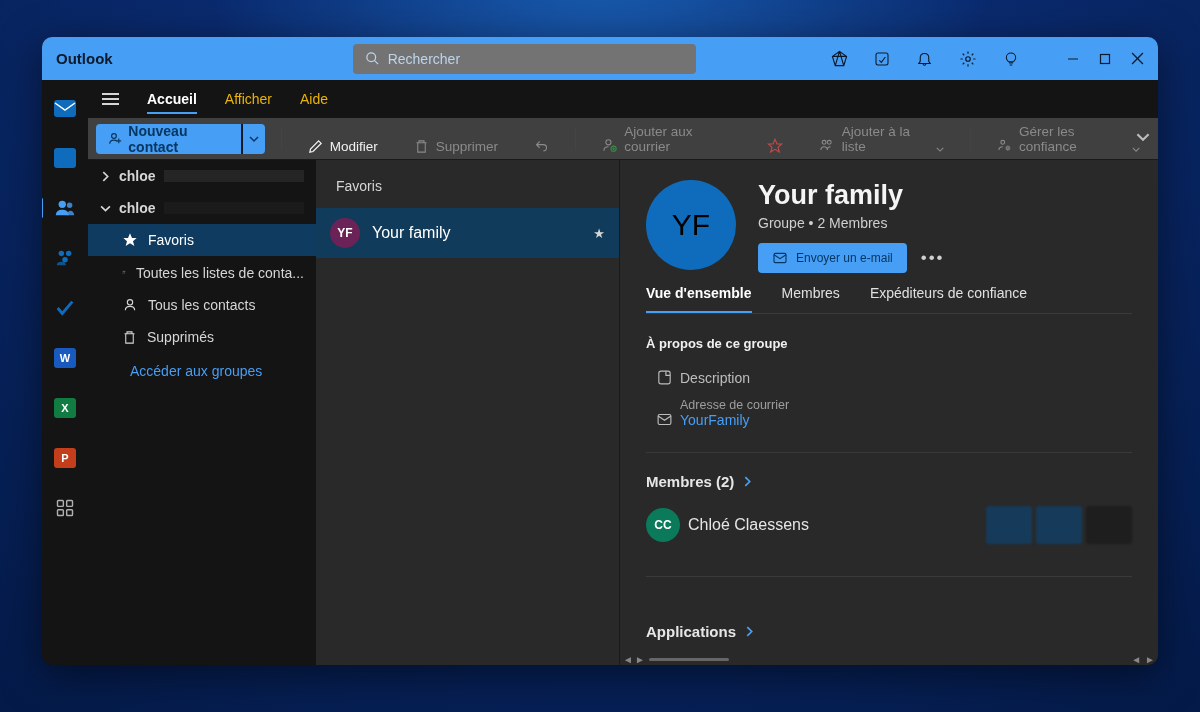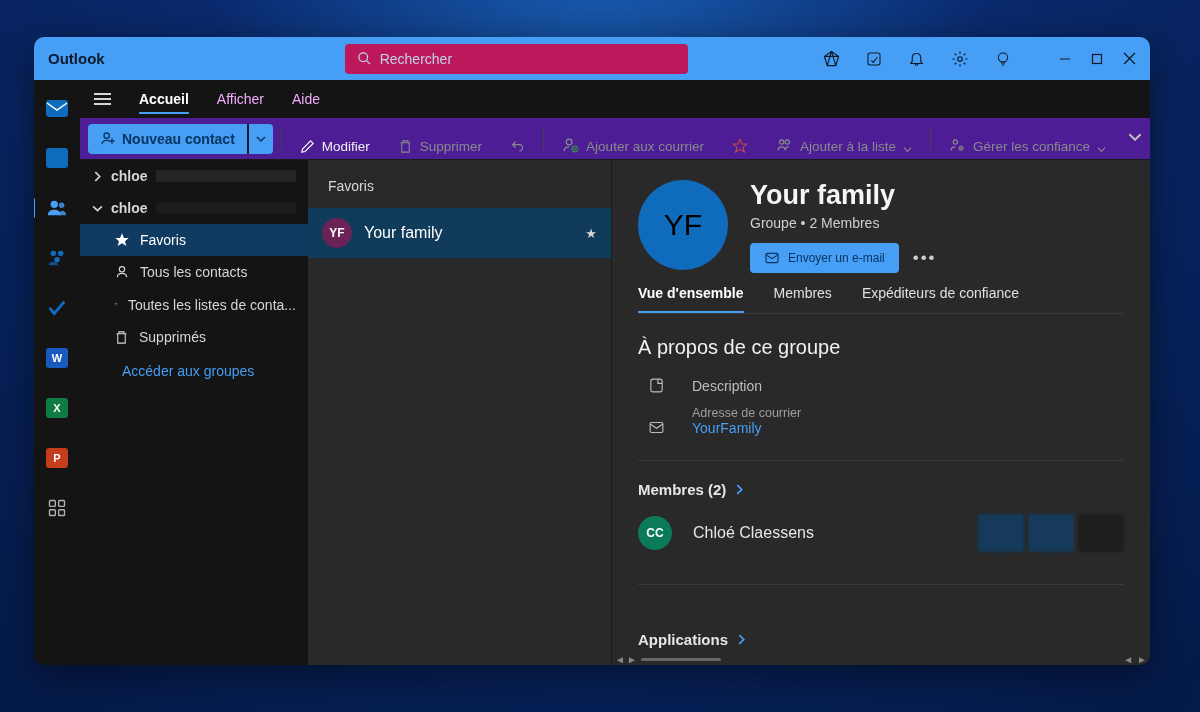--- a/index.html
+++ b/index.html
@@ -1,38 +1,38 @@
 <!DOCTYPE html>
 <html><head>
 <meta charset="utf-8">
 <style>
 *{box-sizing:border-box;margin:0;padding:0;font-family:'Segoe UI',sans-serif;-webkit-font-smoothing:antialiased}
 body{background:radial-gradient(circle at 50% -10%,#1a5fb4 0%,#0a2a6e 40%,#041a48 100%);width:1200px;height:712px;overflow:hidden;position:relative}
-.window{position:absolute;left:34px;top:37px;width:1116px;height:628px;background:#141414;border-radius:10px;overflow:hidden;box-shadow:0 10px 40px rgba(0,0,0,.5)}
+.window{position:absolute;left:42px;top:37px;width:1116px;height:628px;background:#141414;border-radius:10px;overflow:hidden;box-shadow:0 10px 40px rgba(0,0,0,.5)}
 .titlebar{height:43px;background:#479ef5;display:flex;align-items:center;padding:0 14px;color:#0c1a2b}
 .titlebar .title{font-size:15px;font-weight:600}
-.search{margin-left:240px;width:343px;height:30px;background:#be185d;border-radius:4px;display:flex;align-items:center;padding:0 12px;color:#bcd5ec}
+.search{margin-left:240px;width:343px;height:30px;background:#737373;border-radius:4px;display:flex;align-items:center;padding:0 12px;color:#bcd5ec}
 .search input{background:transparent;border:none;color:#d0e3f5;font-size:14px;outline:none;margin-left:8px;flex:1}
 .search input::placeholder{color:#bcd5ec}
 .tb-icons{margin-left:auto;display:flex;gap:26px;align-items:center;color:#0c1a2b}
 .tb-icons span{display:inline-flex;cursor:pointer}
 .winctrl{display:flex;gap:20px;margin-left:22px;align-items:center}
 .body{display:flex;height:calc(100% - 43px)}
 .rail{width:46px;background:#141414;display:flex;flex-direction:column;align-items:center;padding-top:14px;gap:22px}
 .rail .ri{width:28px;height:28px;display:flex;align-items:center;justify-content:center;border-radius:4px;cursor:pointer}
 .rail .ri.active{position:relative}
 .rail .ri.active::before{content:'';position:absolute;left:-11px;width:3px;height:20px;background:#479ef5;border-radius:2px}
 .peoplei{font-size:19px}
 .main{flex:1;display:flex;flex-direction:column;background:#1f1f1f}
 .tabsrow{height:38px;background:#141414;display:flex;align-items:center;padding:0 14px;gap:28px;color:#d6d6d6}
 .hamb{display:flex;flex-direction:column;gap:3px;cursor:pointer}
 .hamb div{width:17px;height:2px;background:#d6d6d6}
-.tab{font-size:14px;cursor:pointer;color:#f0abfc}
+.tab{font-size:14px;cursor:pointer;color:#eab308}
 .tab.active{color:#fff;border-bottom:2px solid #479ef5;padding-bottom:5px;margin-bottom:-7px;font-weight:600}
-.toolbar{height:42px;background:#4c1d95;display:flex;align-items:center;padding:0 8px;gap:8px;color:#8a8a8a;font-size:14px;border-bottom:1px solid #1a1a1a;position:relative}
+.toolbar{height:42px;background:#404040;display:flex;align-items:center;padding:0 8px;gap:16px;color:#8a8a8a;font-size:14px;border-bottom:1px solid #1a1a1a;position:relative}
 .newcontact{display:flex;align-items:center;height:30px;background:#479ef5;color:#063762;border-radius:4px;font-weight:600;font-size:14px}
 .newcontact .nc-main{display:flex;align-items:center;gap:6px;padding:0 12px;height:100%;cursor:pointer}
 .newcontact .nc-dd{width:26px;height:100%;display:flex;align-items:center;justify-content:center;border-left:2px solid #0c1a2b;cursor:pointer}
 .tbtn{display:flex;align-items:flex-end;gap:7px;padding:0 10px;height:30px;cursor:pointer;color:#8a8a8a;font-size:13.5px}
 .tbtn.enabled{color:#f1f1f1}
 .tsep{width:1px;height:22px;background:#444}
 .toolbar .overflow{position:absolute;right:8px;top:12px;cursor:pointer;color:#bdbdbd}
 .content{flex:1;display:flex;overflow:hidden}
 .nav{width:228px;background:#141414;color:#d6d6d6;padding-top:0;font-size:14px}
 .nav .acct{display:flex;align-items:center;gap:8px;padding:8px 12px;font-weight:600;cursor:pointer}
@@ -51,27 +51,27 @@
 .bigav{width:90px;height:90px;border-radius:50%;background:#0f6cbd;color:#000;display:flex;align-items:center;justify-content:center;font-size:30px;font-weight:400;letter-spacing:0}
 .dinfo h1{font-size:27px;font-weight:600;color:#f5f5f5}
 .dinfo .sub{font-size:14px;color:#cfcfcf;margin-top:4px}
 .dactions{display:flex;align-items:center;gap:14px;margin-top:12px}
 .emailbtn{display:flex;align-items:center;gap:8px;background:#479ef5;color:#063762;padding:7px 14px;border-radius:4px;font-size:12px;font-weight:400;cursor:pointer}
 .more{color:#cfcfcf;cursor:pointer;font-size:17px;letter-spacing:2px}
 .dtabs{display:flex;gap:30px;margin-top:12px;border-bottom:1px solid #3a3a3a}
 .dtab{padding-bottom:10px;font-size:14px;color:#e0e0e0;cursor:pointer}
 .dtab.active{color:#fff;border-bottom:2px solid #479ef5;font-weight:600}
 .sect{margin-top:22px}
-.sect h3{font-size:20px;font-weight:400;color:#f0f0f0;margin-bottom:12px}
-.sect .row{display:flex;align-items:center;gap:27px;padding:6px 0 6px 10px;color:#bdbdbd;font-size:14px}
+.sect h3{font-size:13px;font-weight:700;color:#f0f0f0;margin-bottom:12px}
+.sect .row{display:flex;align-items:center;gap:7px;padding:6px 0 6px 10px;color:#bdbdbd;font-size:14px}
 .sect .row .lab{font-size:12.5px;color:#9e9e9e}
 .sect .row .val{color:#479ef5;font-size:14px}
 .divider{height:1px;background:#3a3a3a;margin-top:18px}
 .memhead{display:flex;align-items:center;gap:8px;margin-top:20px;font-size:15px;font-weight:600;cursor:pointer}
-.memrow{display:flex;align-items:center;gap:21px;margin-top:16px}
+.memrow{display:flex;align-items:center;gap:8px;margin-top:16px}
 .memplaceholders{margin-left:auto;display:flex;gap:4px}
 .memplaceholders .ph{width:46px;height:38px;background:#163b5a;border-radius:3px;filter:blur(1px)}
 .memplaceholders .ph.d{background:#1e1e1e}
 .apphead{display:flex;align-items:center;gap:8px;margin-top:46px;font-size:15px;font-weight:600;cursor:pointer;margin-bottom:8px}
 .scrollh{position:absolute;bottom:0;left:0;right:0;height:12px;display:flex;align-items:center;padding:0 3px;font-size:10px;color:#888}
 .scrollh .thumb{width:80px;height:3px;background:#666;border-radius:2px;margin-left:4px}
 svg{display:block}
 </style>
 </head>
 <body>
@@ -302,33 +302,33 @@
             <span>chloe</span>
             <span style="flex:1;height:12px;background:#1b1b1b"></span>
           </div>
           <div class="item selected">
             <svg width="16" height="16" viewBox="0 0 24 24" fill="#fff">
                 <path d="M12 2 L15 9 L22 9 L16.5 14 L18.5 21 L12 17 L5.5 21 L7.5 14 L2 9 L9 9 Z"></path>
               </svg>
             <span>Favoris</span>
           </div>
           <div class="item">
-            <svg width="16" height="16" viewBox="0 0 24 24" fill="none" stroke="#d6d6d6" stroke-width="1.7">
-                <circle cx="12" cy="8" r="4"></circle>
-                <path d="M5 20 C5 16 8 14 12 14 C16 14 19 16 19 20"></path>
-              </svg>
-            <span>Tous les contacts</span>
-          </div>
-          <div class="item">
             <svg width="17" height="17" viewBox="0 0 24 24" fill="none" stroke="#d6d6d6" stroke-width="1.7">
                 <circle cx="8" cy="7" r="3"></circle>
                 <circle cx="16" cy="7" r="3"></circle>
                 <path d="M3 19 C3 16 5 14 8 14 M13 19 C13 16 15 14 18 14"></path>
               </svg>
             <span>Toutes les listes de conta...</span>
+          </div>
+          <div class="item">
+            <svg width="16" height="16" viewBox="0 0 24 24" fill="none" stroke="#d6d6d6" stroke-width="1.7">
+                <circle cx="12" cy="8" r="4"></circle>
+                <path d="M5 20 C5 16 8 14 12 14 C16 14 19 16 19 20"></path>
+              </svg>
+            <span>Tous les contacts</span>
           </div>
           <div class="item">
             <svg width="15" height="15" viewBox="0 0 24 24" fill="none" stroke="#d6d6d6" stroke-width="1.7">
                 <path d="M4 6 L20 6 M8 6 L8 3 L16 3 L16 6 M6 6 L6 21 L18 21 L18 6"></path>
               </svg>
             <span>Supprimés</span>
           </div>
           <div class="link">Accéder aux groupes</div>
         </div>
 

